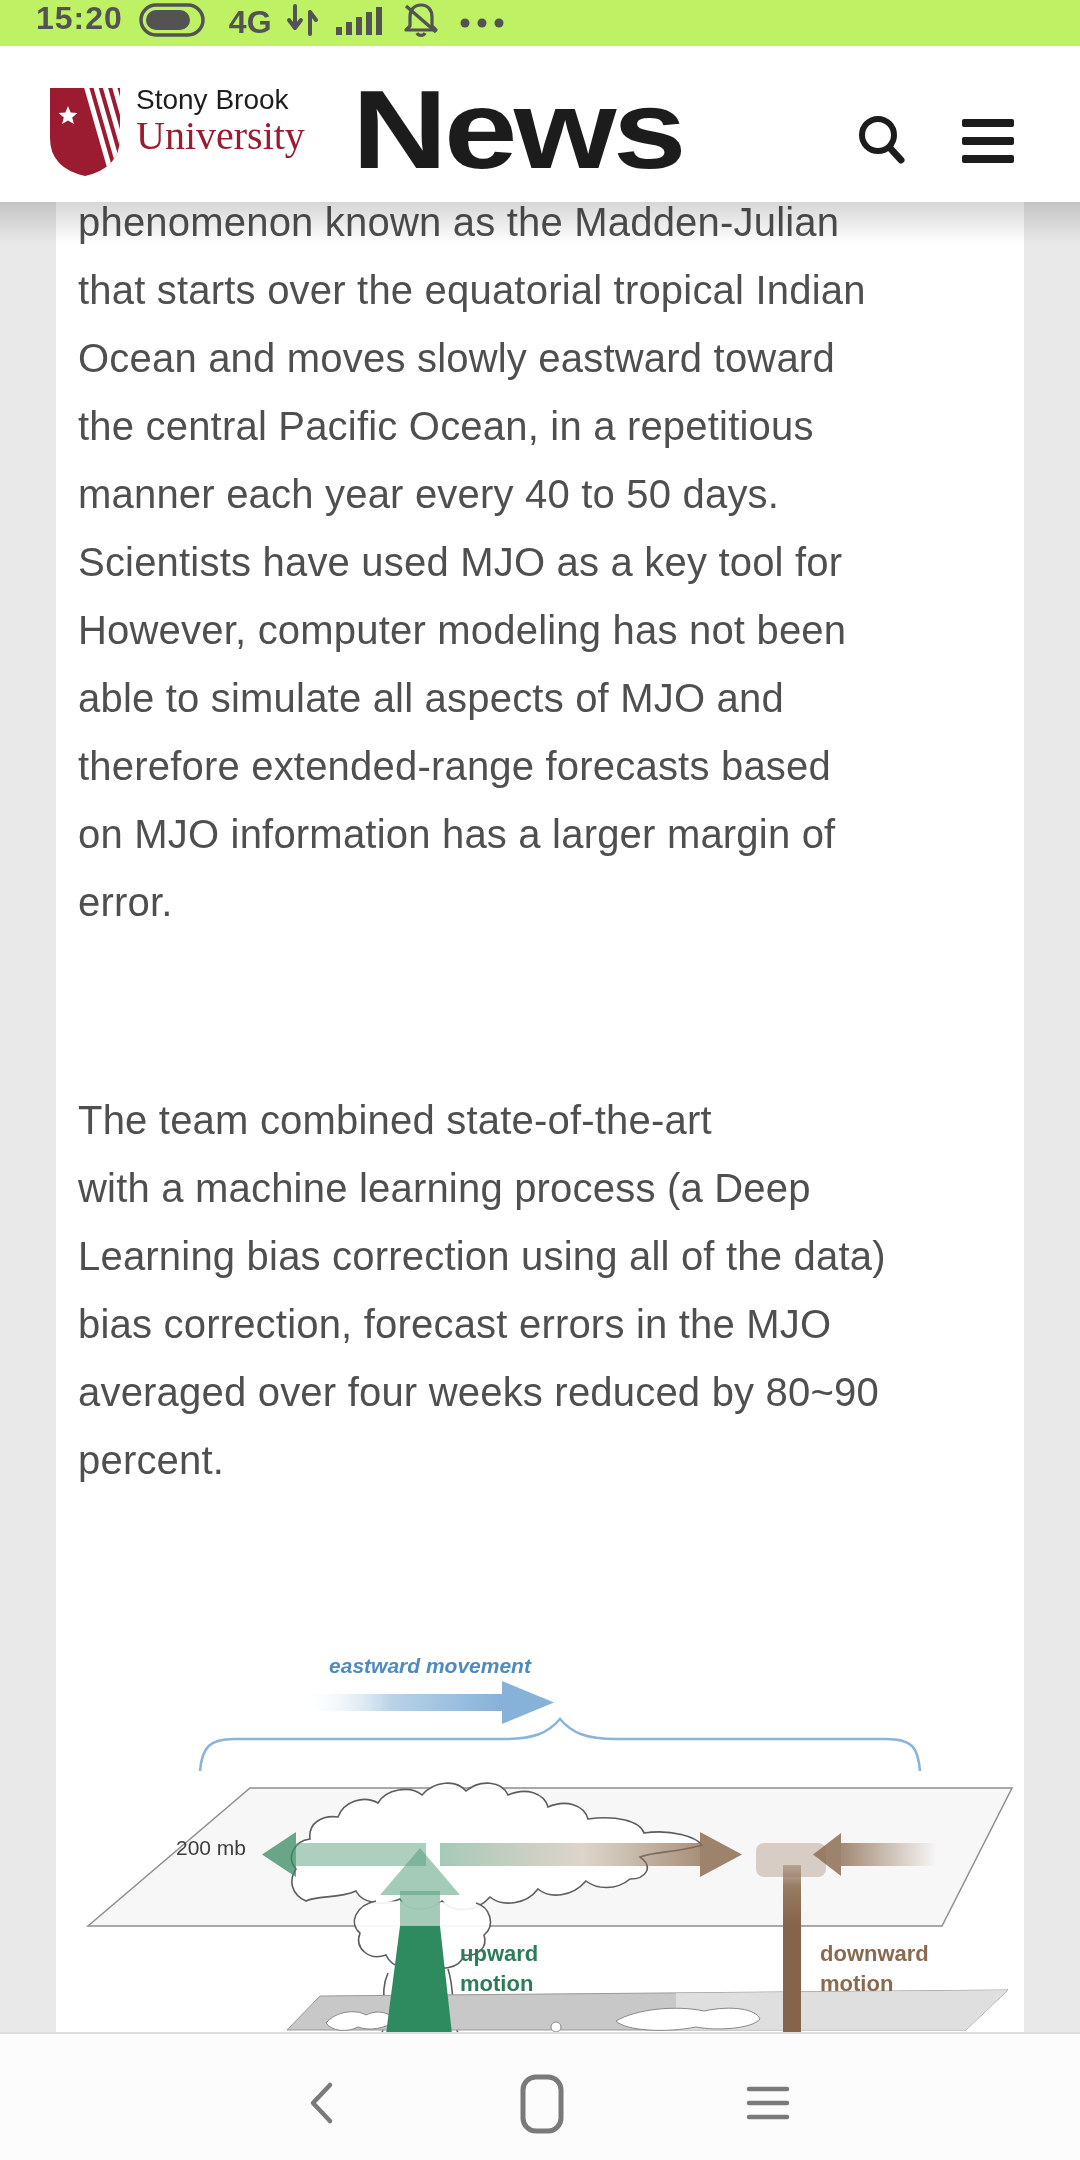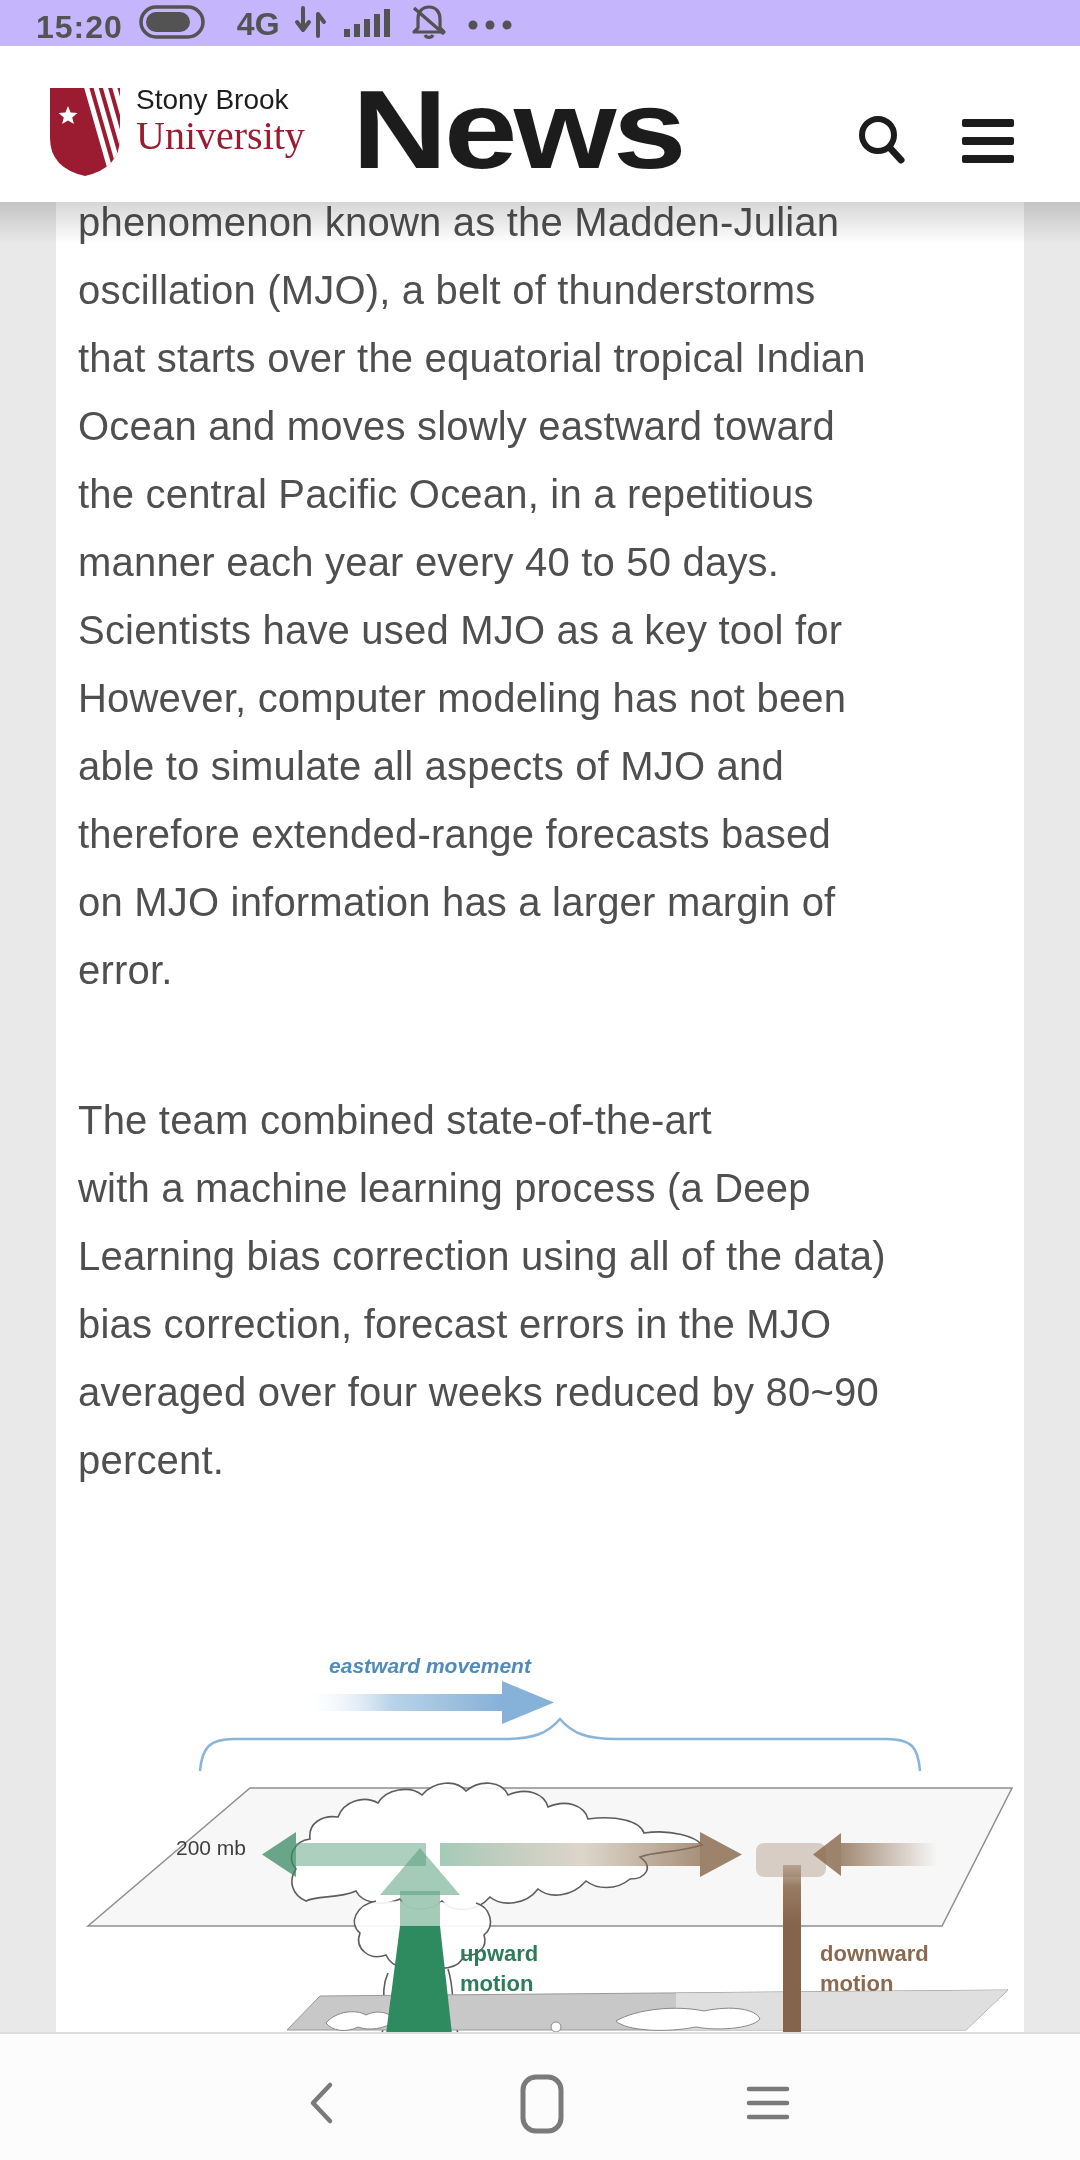--- a/index.html
+++ b/index.html
@@ -3,22 +3,22 @@
 <meta charset="utf-8">
 <style>
   html,body{margin:0;padding:0;}
   body{
     width:1080px;height:2160px;position:relative;overflow:hidden;
     background:#e9e9e9;font-family:"Liberation Sans",sans-serif;
     -webkit-font-smoothing:antialiased;
   }
   
   .status-bar{
-    position:absolute;left:0;top:0;width:1080px;height:46px;background:#c4b5fd;
-    display:flex;align-items:flex-end;color:#535353;
+    position:absolute;left:0;top:0;width:1080px;height:46px;background:#bef264;
+    display:flex;align-items:flex-start;color:#535353;
   }
   .status-time{font-size:32px;font-weight:700;margin-left:36px;letter-spacing:1px;}
   .status-icons{display:flex;align-items:center;gap:14px;margin-left:16px;}
   
   .site-header{
     position:absolute;left:0;top:46px;width:1080px;height:156px;background:#ffffff;z-index:5;
   }
   .logo-group{position:absolute;left:48px;top:40px;display:flex;align-items:flex-start;}
   .uni-text{margin-left:14px;line-height:1;}
   .uni-line1{font-family:Liberation Sans, sans-serif;font-size:28px;color:#1d1d1d;letter-spacing:0px;}
@@ -58,21 +58,21 @@
 
 <div class="status-bar">
   <span class="status-time">15:20</span>
   <div class="status-icons">
     <span>
       <svg width="68" height="34" viewBox="0 0 68 34">
         <rect x="2" y="2" width="62" height="30" rx="15" fill="none" stroke="#535353" stroke-width="3.5"></rect>
         <rect x="7" y="7" width="44" height="20" rx="10" fill="#535353"></rect>
       </svg>
     </span>
-    <span style="font-size:32px;font-weight:700;margin-left:16px;">4G</span>
+    <span style="font-size:32px;font-weight:700;margin-left:8px;">4G</span>
     <span>
       <svg width="34" height="36" viewBox="0 0 34 36">
         <path d="M9 4 V26 M9 26 L3 18 M9 26 L15 18" stroke="#535353" stroke-width="4" fill="none" stroke-linecap="round" stroke-linejoin="round"></path>
         <path d="M24 32 V10 M24 10 L30 18" stroke="#535353" stroke-width="4" fill="none" stroke-linecap="round" stroke-linejoin="round"></path>
       </svg>
     </span>
     <span>
       <svg width="52" height="34" viewBox="0 0 52 34">
         <rect x="2" y="24" width="6" height="8" fill="#535353"></rect>
         <rect x="12" y="19" width="6" height="13" fill="#535353"></rect>
@@ -142,21 +142,20 @@
         <rect x="6" y="46" width="52" height="8" rx="2" fill="#1c1c1c"></rect>
       </svg>
     </span>
   </button>
 </div>
 <div class="header-shadow"></div>
 
 <div class="content-card">
   <div class="para para-1">
       <div class="line">phenomenon known as the Madden-Julian</div>
-      <div class="line">oscillation (MJO), a belt of thunderstorms</div>
       <div class="line">that starts over the equatorial tropical Indian</div>
       <div class="line">Ocean and moves slowly eastward toward</div>
       <div class="line">the central Pacific Ocean, in a repetitious</div>
       <div class="line">manner each year every 40 to 50 days.</div>
       <div class="line">Scientists have used MJO as a key tool for</div>
       <div class="line">However, computer modeling has not been</div>
       <div class="line">able to simulate all aspects of MJO and</div>
       <div class="line">therefore extended-range forecasts based</div>
       <div class="line">on MJO information has a larger margin of</div>
       <div class="line">error.</div>

